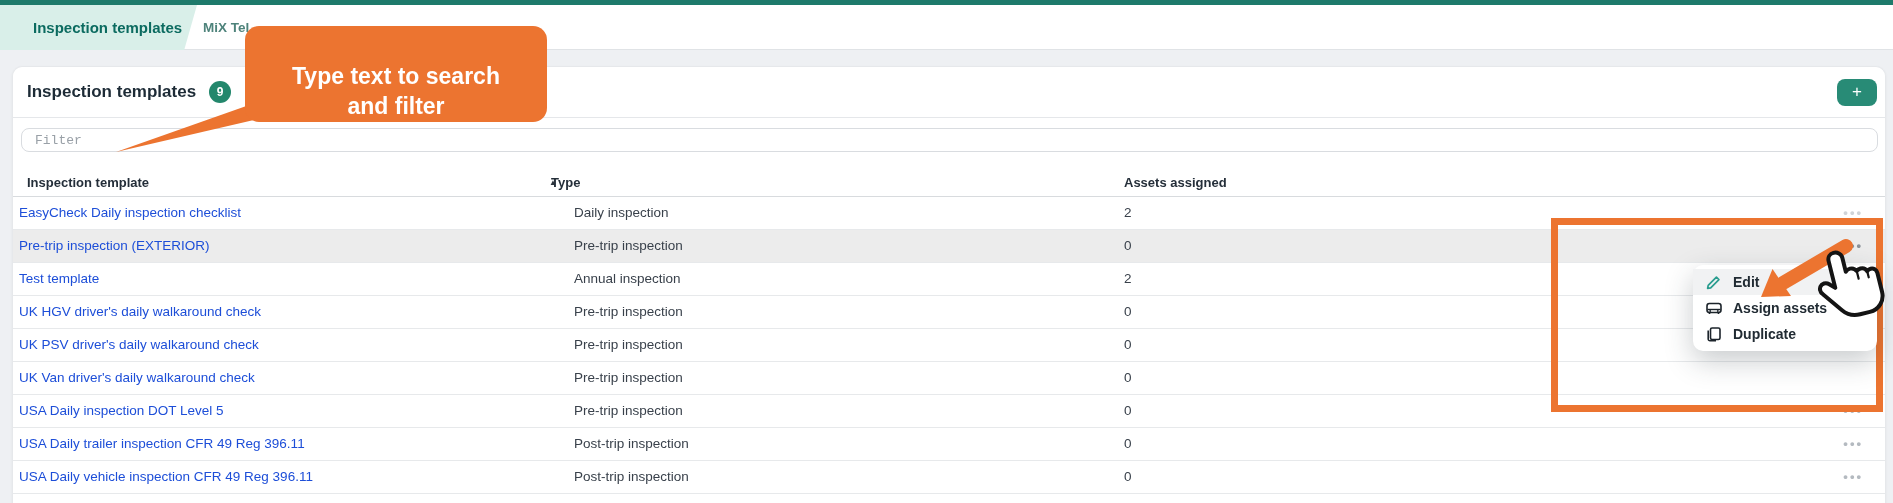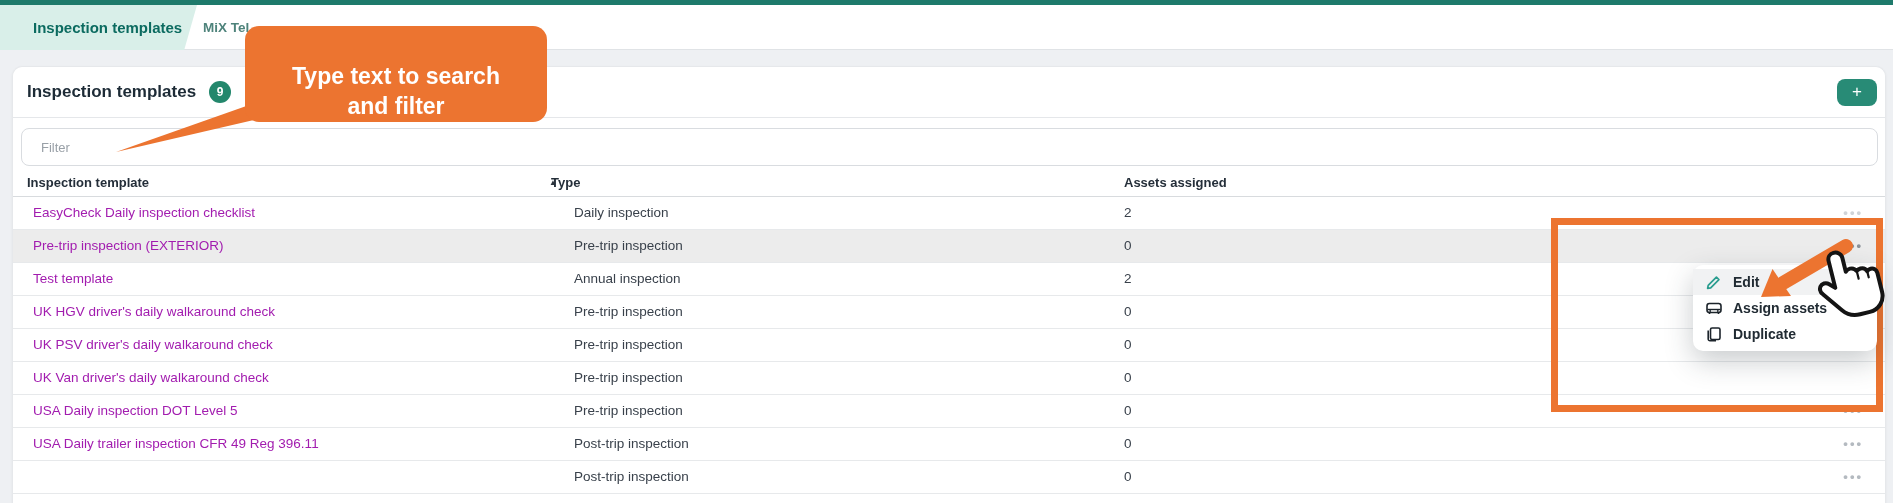--- a/index.html
+++ b/index.html
@@ -17,35 +17,35 @@
   
   .card { position:absolute; left:12px; top:66px; width:1874px; height:437px; background:#fff;
     border:1px solid #e6e8eb; border-bottom:none; border-radius:10px 10px 0 0; box-shadow:0 1px 3px rgba(20,30,40,.05); }
   .card-header { position:relative; height:51px; border-bottom:1px solid #e5e7ea; display:flex; align-items:center; }
   .card-title { margin-left:14px; font-size:17px; font-weight:700; color:#1d2b36; }
   .count-badge { margin-left:13px; width:22px; height:22px; border-radius:50%; background:#23876c; color:#fff;
     font-size:12px; font-weight:700; display:flex; align-items:center; justify-content:center; }
   .add-btn { position:absolute; right:8px; top:12px; width:40px; height:27px; border-radius:8px; background:#288b76;
     color:#fff; font-size:17px; font-weight:400; text-align:center; line-height:26px; cursor:pointer; }
 
-  .filter-input { position:absolute; left:8px; top:61px; width:1857px; height:38px; border:1px solid #d9dce0;
-    border-radius:8px; font-size:13px; padding:0 19px; color:#333; font-family:Liberation Sans, sans-serif; outline:none; }
+  .filter-input { position:absolute; left:8px; top:61px; width:1857px; height:24px; border:1px solid #d9dce0;
+    border-radius:8px; font-size:13px; padding:0 13px; color:#333; font-family:Liberation Mono, monospace; outline:none; }
   .filter-input::placeholder { color:#99a0a7; }
 
   
   .thead { position:absolute; left:0; top:104px; width:100%; height:26px; border-bottom:1px solid #d8dbde;
     font-size:13px; font-weight:700; color:#242e39; }
   .thead span { position:absolute; top:0; line-height:24px; }
   .th-name { left:14px; } .th-sort { left:536px; font-size:8px; color:#2c343d; } .th-type { left:538px;text-align:right; } .th-assets { left:1111px; }
 
   .tbody { position:absolute; left:0; top:130px; width:100%; }
   .row { position:relative; height:33px; border-bottom:1px solid #e7e9eb; font-size:13.5px; background:#fff; }
   .row.alt { background:#ececec; }
   .row span { position:absolute; top:0; line-height:32px; }
-  .cell-name { left:20px; color:#a21caf; cursor:pointer; }
+  .cell-name { left:6px; color:#1d4ed8; cursor:pointer; }
   .cell-type { left:561px; color:#39414b; }
   .cell-assets { left:1111px; color:#39414b; }
   .dots { position:absolute; right:22px; top:0; line-height:32px; font-size:13px; font-weight:700; letter-spacing:2px;
     color:#b4bac0; cursor:pointer; }
   .dots.faint { color:#d0d4d8; } .dots.active { color:#8b9299; }
 
   
   .highlight-rect { position:absolute; left:1551px; top:218px; width:332px; height:194px;
     border:7px solid #ec7430; z-index:30; }
   .ctx-menu { position:absolute; left:1693px; top:265px; width:184px; background:#fff; border-radius:10px;
@@ -133,20 +133,21 @@
     <span class="cell-assets">0</span>
     <span class="dots">•••</span>
   </div>
         <div class="row">
     <span class="cell-name">USA Daily trailer inspection CFR 49 Reg 396.11</span>
     <span class="cell-type">Post-trip inspection</span>
     <span class="cell-assets">0</span>
     <span class="dots">•••</span>
   </div>
         <div class="row">
+    <span class="cell-name">USA Daily vehicle inspection CFR 49 Reg 396.11</span>
     <span class="cell-type">Post-trip inspection</span>
     <span class="cell-assets">0</span>
     <span class="dots">•••</span>
   </div>
       </div>
   </div>
 
   <div class="highlight-rect"></div>
 
   <div class="ctx-menu">

